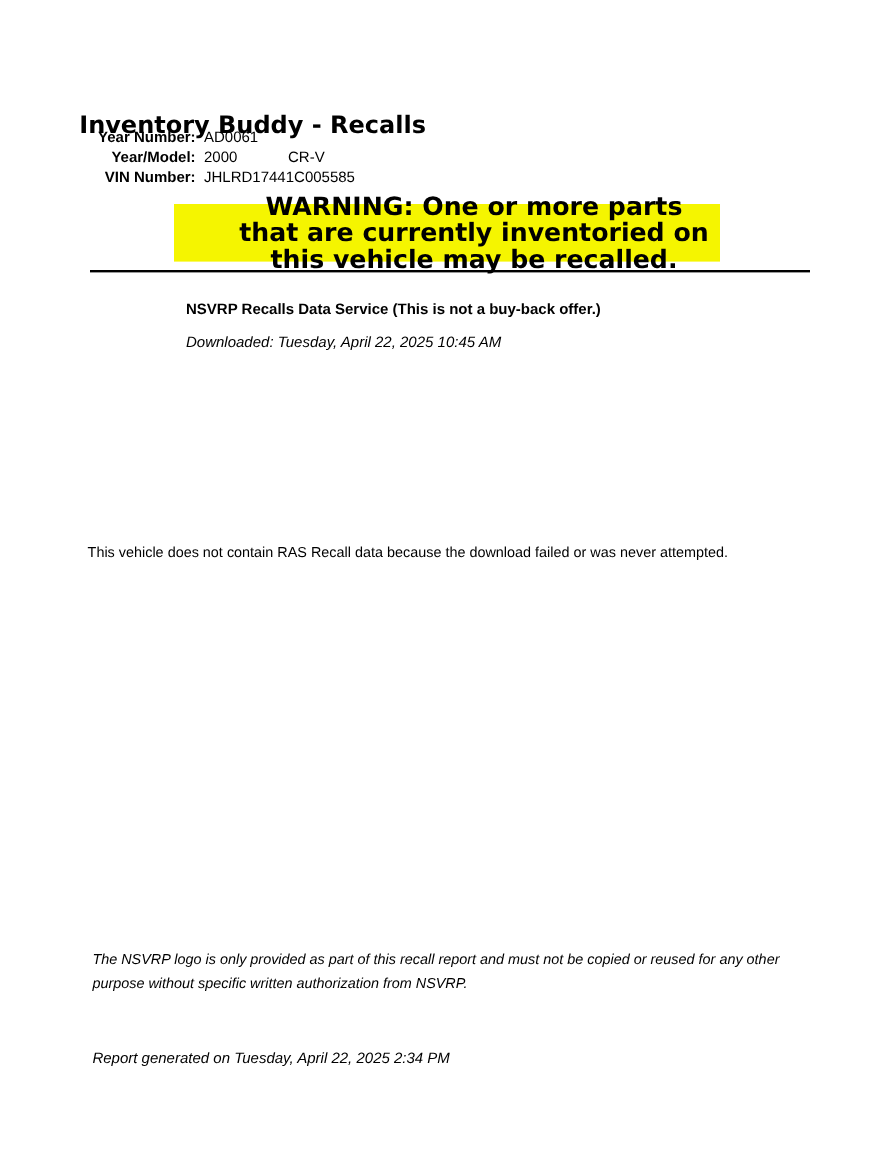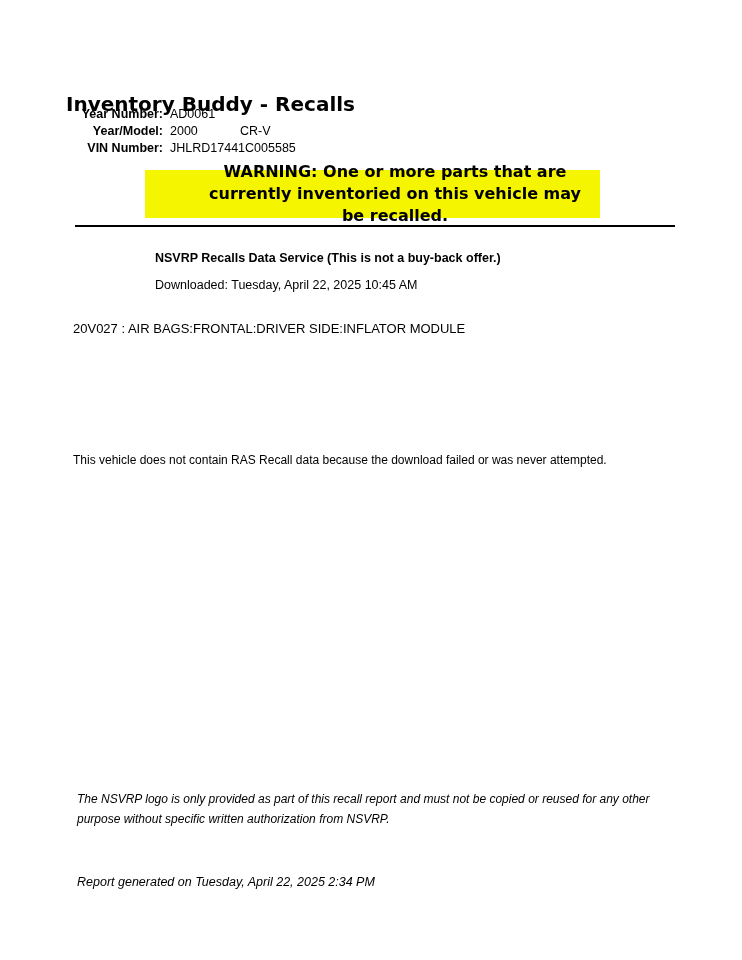--- a/index.html
+++ b/index.html
@@ -62,21 +62,21 @@
     height: 48px;
     background: #F5F500;
     display: flex;
     align-items: center;
     justify-content: center;
     text-align: center;
   }
   .warning-text {
     font-family: "DejaVu Sans", sans-serif;
     font-weight: bold;
-    font-size: 16px;
+    font-size: 21px;
     line-height: 22px;
     color: #000000;
     padding: 0 8px;
     max-width: 440px;
     margin-left: 45px;
   }
   .divider {
     position: absolute;
     left: 75px;
     top: 225px;
@@ -89,20 +89,21 @@
     left: 155px;
     top: 251px;
     font-weight: bold;
     font-size: 12.5px;
     white-space: nowrap;
   }
   .downloaded-line {
     position: absolute;
     left: 155px;
     top: 278px;
+    font-style: italic;
     font-size: 12.5px;
     white-space: nowrap;
   }
   .recall-line {
     position: absolute;
     left: 73px;
     top: 321px;
     font-size: 13px;
     white-space: nowrap;
   }
@@ -165,21 +166,20 @@
   <div class="warning-banner">
     <div class="warning-text">WARNING: One or more parts that are currently inventoried on this vehicle may be recalled.</div>
   </div>
 
   <div class="divider"></div>
 
   <div class="nsvrp-heading">NSVRP Recalls Data Service (This is not a buy-back offer.)</div>
 
   <div class="downloaded-line">Downloaded: Tuesday, April 22, 2025 10:45 AM</div>
 
-  <div class="recall-line">20V027 : AIR BAGS:FRONTAL:DRIVER SIDE:INFLATOR MODULE</div>
 
 
   <div class="ras-message">This vehicle does not contain RAS Recall data because the download failed or was never attempted.</div>
 
   <div class="footer-disclaimer">The NSVRP logo is only provided as part of this recall report and must not be copied or reused for any other purpose without specific written authorization from NSVRP.</div>
 
   <div class="footer-generated">Report generated on Tuesday, April 22, 2025 2:34 PM</div>
 
 </div>
 

